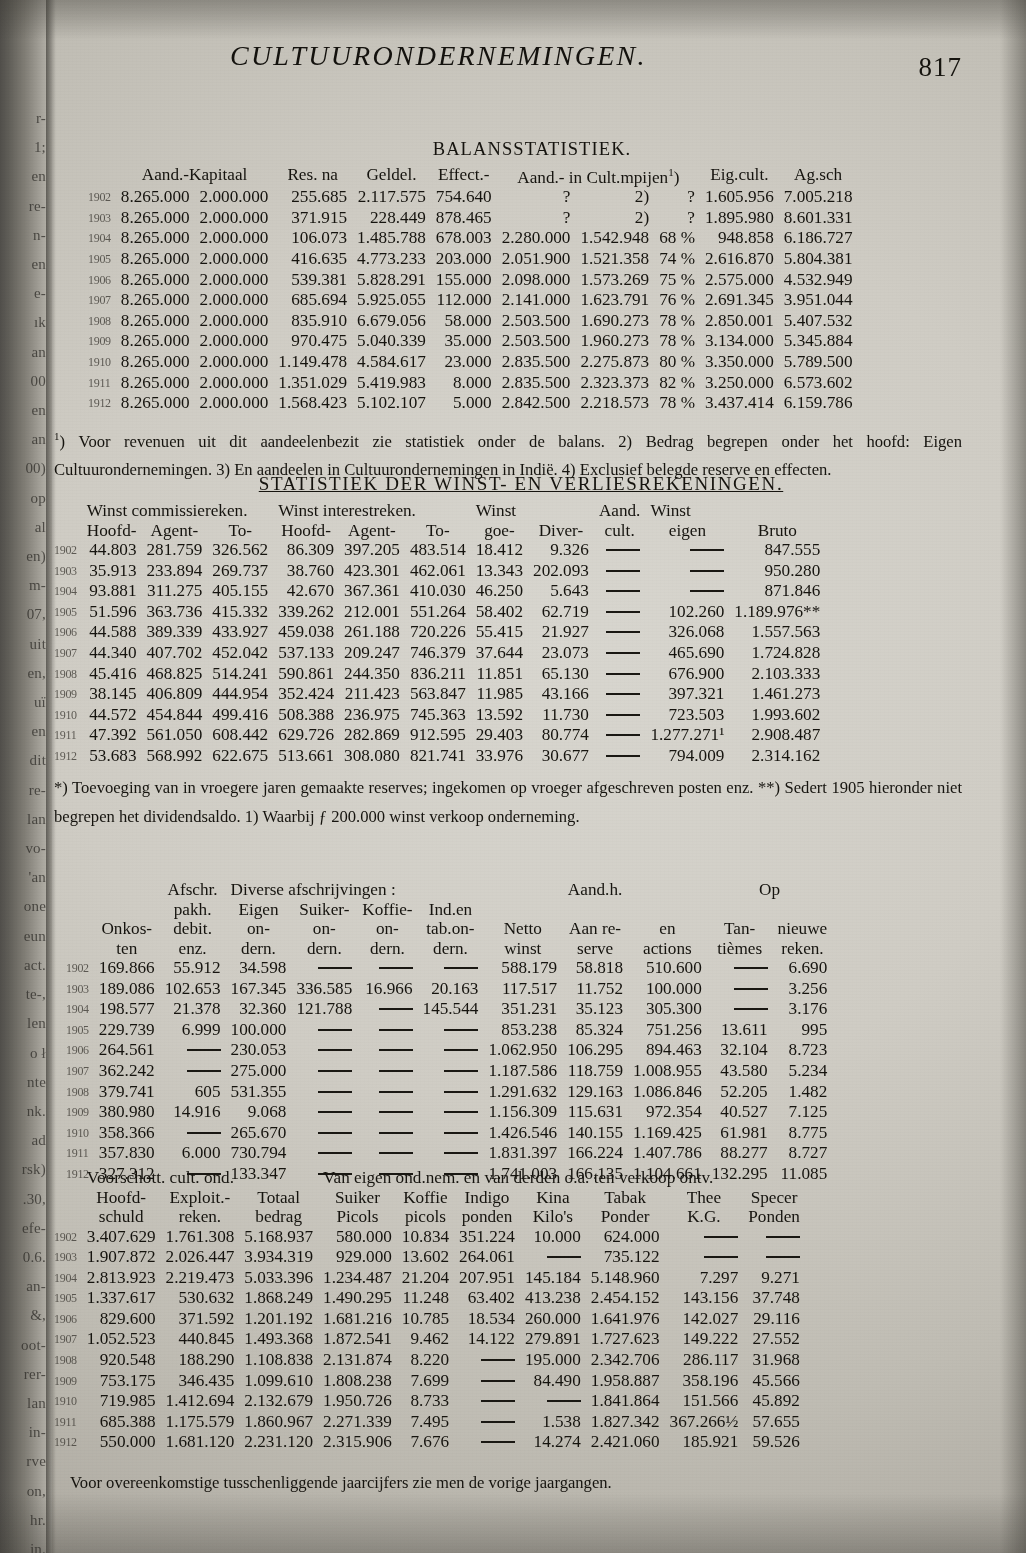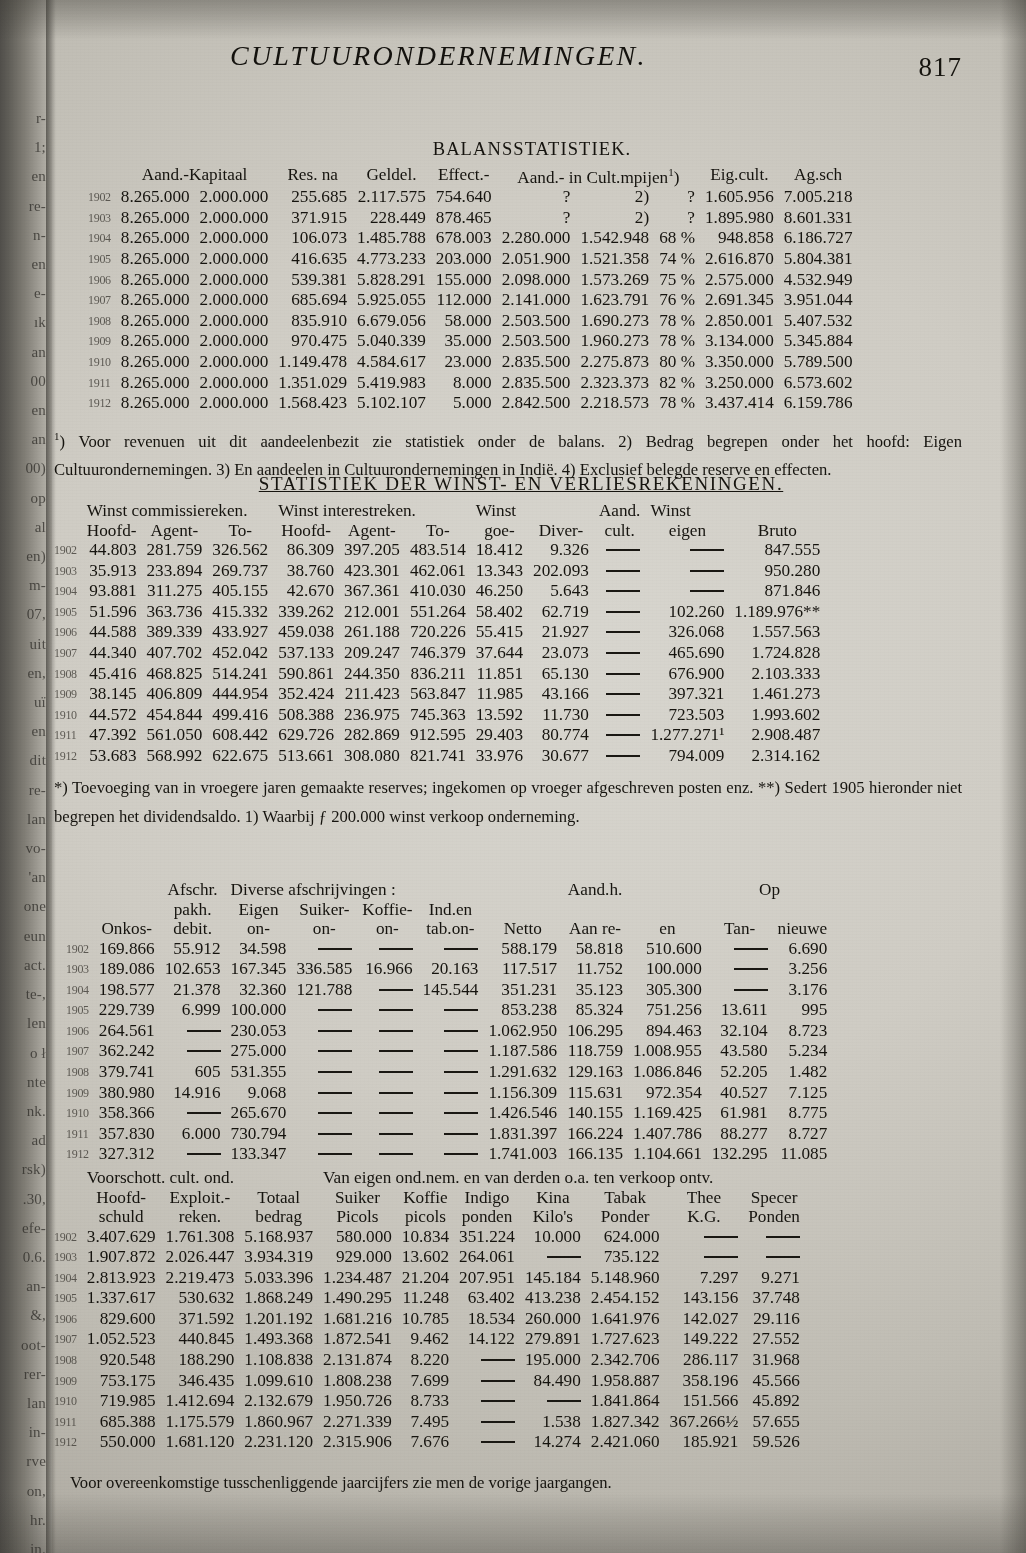--- a/index.html
+++ b/index.html
@@ -541,20 +541,34 @@
             <th class="ctr">on-</th>
             <th class="ctr">on-</th>
             <th class="ctr">on-</th>
             <th class="ctr">tab.on-</th>
             <th class="ctr">Netto</th>
             <th class="ctr">Aan re-</th>
             <th class="ctr">en</th>
             <th class="ctr">Tan-</th>
             <th class="ctr">nieuwe</th>
           </tr>
+          <tr>
+            <th class="yr"></th>
+            <th class="ctr">ten</th>
+            <th class="ctr">enz.</th>
+            <th class="ctr">dern.</th>
+            <th class="ctr">dern.</th>
+            <th class="ctr">dern.</th>
+            <th class="ctr">dern.</th>
+            <th class="ctr">winst</th>
+            <th class="ctr">serve</th>
+            <th class="ctr">actions</th>
+            <th class="ctr">tièmes</th>
+            <th class="ctr">reken.</th>
+          </tr>
         </thead>
         <tbody>
             <tr>
               <td class="yr">1902</td>
               <td>169.866</td>
               <td>55.912</td>
               <td>34.598</td>
               <td><span class="dash"></span></td>
               <td><span class="dash"></span></td>
               <td><span class="dash"></span></td>

